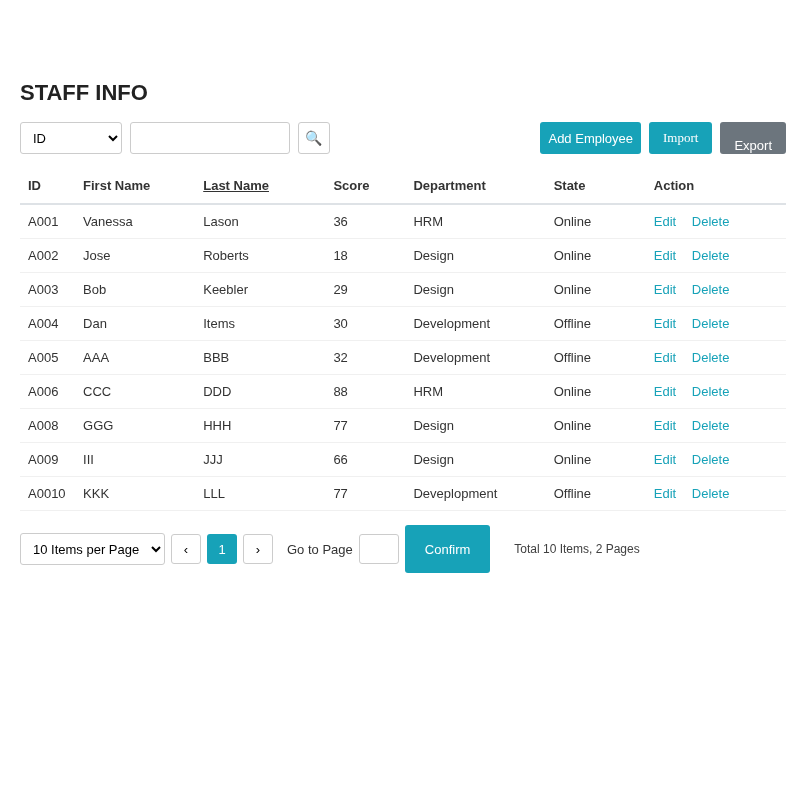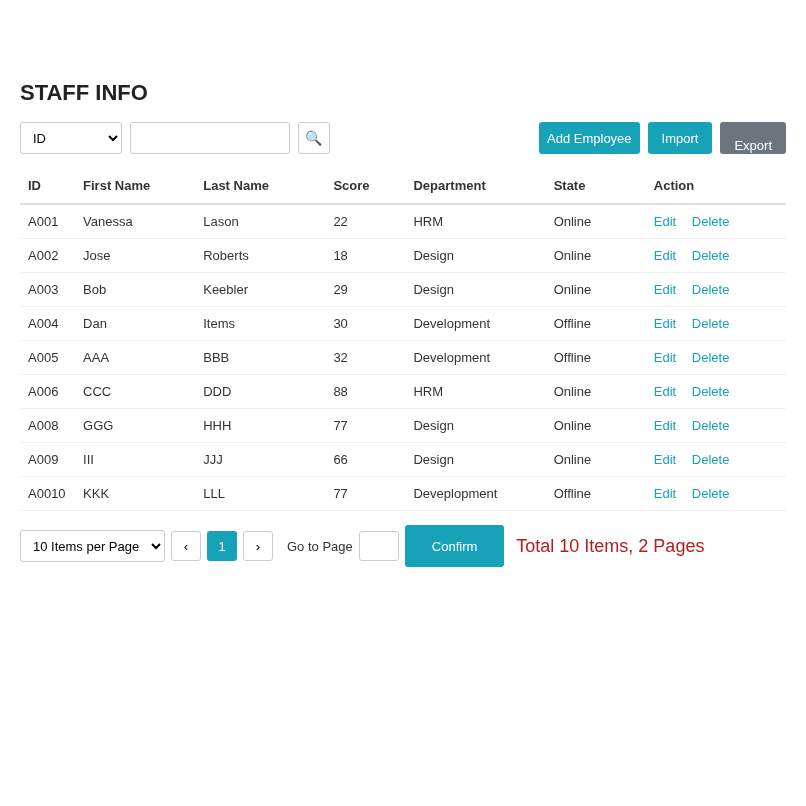--- a/index.html
+++ b/index.html
@@ -80,20 +80,21 @@
 
     .btn-import {
       background: #17a2b8;
       color: #fff;
       border: none;
       padding: 6px 14px;
       font-size: 13px;
       border-radius: 3px;
       cursor: pointer;
       height: 32px;
+      font-family: Liberation Serif, serif;
     }
 
     .btn-export {
       background: #6c757d;
       color: #fff;
       border: none;
       padding: 16px 14px;
       font-size: 13px;
       border-radius: 3px;
       cursor: pointer;
@@ -199,36 +200,36 @@
       padding: 4px 6px;
       font-size: 13px;
       border-radius: 3px;
       text-align: center;
     }
 
     .confirm-btn {
       background: #17a2b8;
       color: #fff;
       border: none;
-      padding: 5px 27px;
-      font-size: 13px;
-      border-radius: 3px;
-      cursor: pointer;
-      height: 42px;
+      padding: 5px 20px;
+      font-size: 13px;
+      border-radius: 3px;
+      cursor: pointer;
+      height: 48px;
     }
 
     .total-info {
-      font-size: 18px;
-      color: #b91c1c;
-      margin-left: 6px;
+      font-size: 12px;
+      color: #404040;
+      margin-left: 18px;
     }
 
     .col-id { width: 55px; }
     .col-firstname { width: 120px; }
-    .col-lastname { width: 130px; }
+    .col-lastname { width: 130px; text-decoration: underline; }
     .col-score { width: 80px; }
     .col-dept { width: 140px; margin-left: 44px; }
     .col-state { width: 100px; }
     .col-action { width: 140px; }
   </style>
 </head>
 <body>
 
 <div class="page-title">STAFF INFO</div>
 
@@ -258,21 +259,21 @@
       <th class="col-dept">Department</th>
       <th class="col-state">State</th>
       <th class="col-action">Action</th>
     </tr>
   </thead>
   <tbody id="table-body">
   <tr>
       <td>A001</td>
       <td>Vanessa</td>
       <td>Lason</td>
-      <td>22</td>
+      <td>36</td>
       <td>HRM</td>
       <td>Online</td>
       <td class="action-cell">
         <a class="edit-link">Edit</a>
         <a class="delete-link">Delete</a>
       </td>
     </tr>
       <tr>
       <td>A002</td>
       <td>Jose</td>

